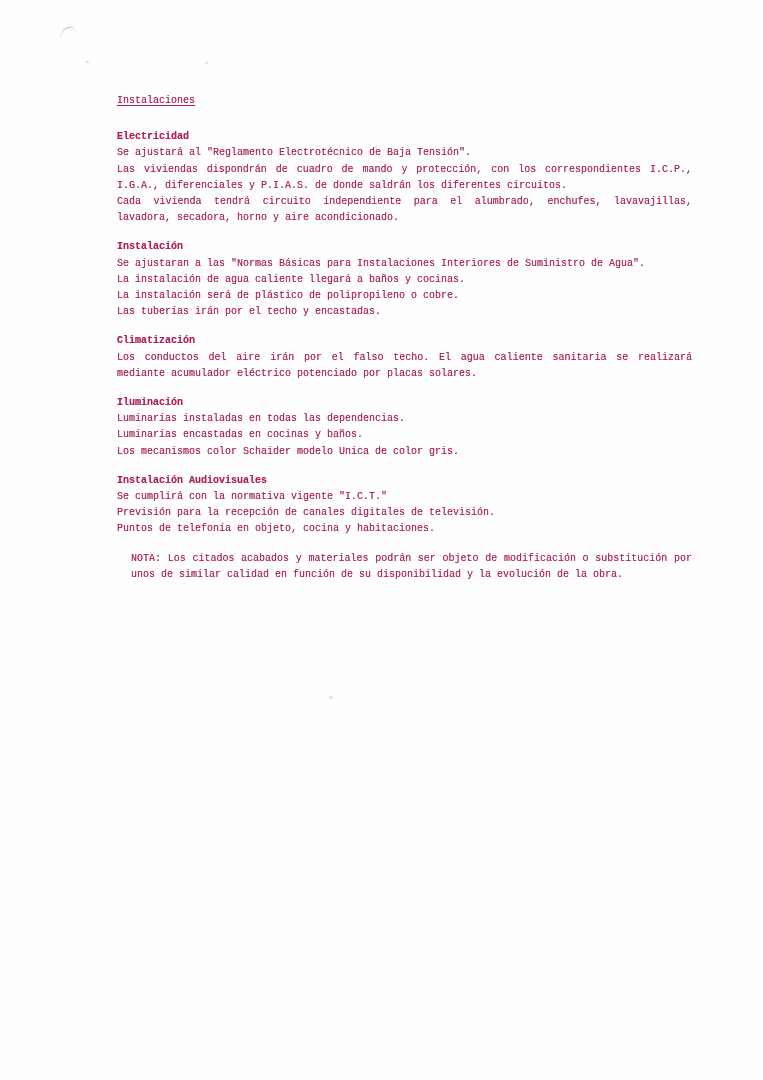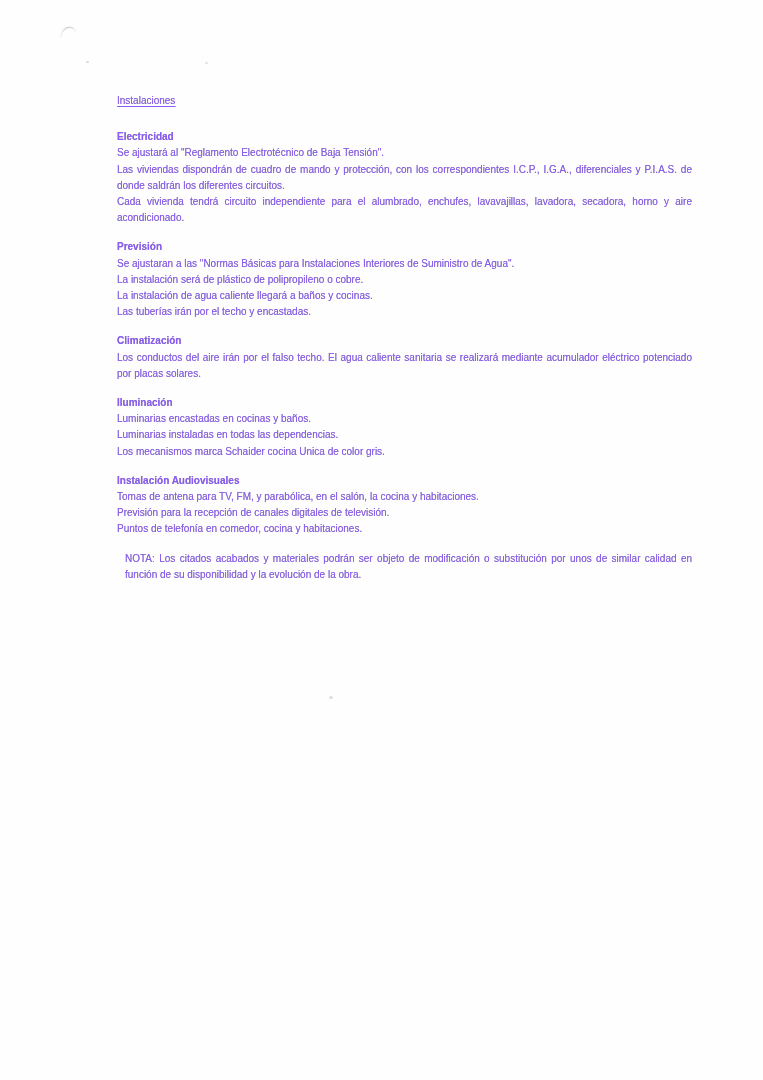--- a/index.html
+++ b/index.html
@@ -6,22 +6,22 @@
     margin: 0;
     padding: 0;
     background: #e9e9e9;
   }
   .sheet {
     position: relative;
     width: 763px;
     height: 1080px;
     background: #fefefe;
     overflow: hidden;
-    font-family: Liberation Sans, sans-serif;
-    color: #8b5cf6;
+    font-family: Liberation Mono, monospace;
+    color: #be185d;
   }
   .content {
     position: absolute;
     left: 117px;
     top: 93px;
     width: 575px;
     font-size: 10px;
     line-height: 16.2px;
     text-shadow: 0 0 0.5px rgba(70,70,70,0.55); 
   }
@@ -30,21 +30,21 @@
     text-underline-offset: 2px;
     margin-bottom: 20px;
   }
   .section { margin-top: 13px; }
   .section-heading { font-weight: bold; }
   .para {
     margin: 0;
     text-align: justify;
   }
   .note {
-    margin: 10px 0 0 8px;
+    margin: 10px 0 0 14px;
     text-align: justify;
   }
   
   .scan-mark {
     position: absolute;
     pointer-events: none;
   }
   .mark-squiggle {
     left: 60px; top: 27px; width: 16px; height: 10px;
     border-top: 1px solid rgba(120,120,120,0.45);
@@ -71,44 +71,44 @@
     <div class="doc-title">Instalaciones</div>
 
     <div class="section">
       <div class="section-heading">Electricidad</div>
       <p class="para">Se ajustará al "Reglamento Electrotécnico de Baja Tensión".</p>
       <p class="para">Las viviendas dispondrán de cuadro de mando y protección, con los correspondientes I.C.P., I.G.A., diferenciales y P.I.A.S. de donde saldrán los diferentes circuitos.</p>
       <p class="para">Cada vivienda tendrá circuito independiente para el alumbrado, enchufes, lavavajillas, lavadora, secadora, horno y aire acondicionado.</p>
     </div>
 
     <div class="section">
-      <div class="section-heading">Previsión</div>
+      <div class="section-heading">Instalación</div>
       <p class="para">Se ajustaran a las "Normas Básicas para Instalaciones Interiores de Suministro de Agua".</p>
+      <p class="para">La instalación de agua caliente llegará a baños y cocinas.</p>
       <p class="para">La instalación será de plástico de polipropileno o cobre.</p>
-      <p class="para">La instalación de agua caliente llegará a baños y cocinas.</p>
       <p class="para">Las tuberías irán por el techo y encastadas.</p>
     </div>
 
     <div class="section">
       <div class="section-heading">Climatización</div>
       <p class="para">Los conductos del aire irán por el falso techo. El  agua caliente sanitaria se realizará mediante acumulador eléctrico potenciado por placas solares.</p>
     </div>
 
     <div class="section">
       <div class="section-heading">Iluminación</div>
+      <p class="para">Luminarias instaladas en todas las dependencias.</p>
       <p class="para">Luminarias encastadas en cocinas y baños.</p>
-      <p class="para">Luminarias instaladas en todas las dependencias.</p>
-      <p class="para">Los mecanismos marca Schaider cocina Unica de  color gris.</p>
+      <p class="para">Los mecanismos color Schaider modelo Unica de  color gris.</p>
     </div>
 
     <div class="section">
       <div class="section-heading">Instalación Audiovisuales</div>
-      <p class="para">Tomas de antena para TV, FM, y parabólica, en el salón, la cocina y habitaciones.</p>
+      <p class="para">Se cumplirá con la normativa vigente "I.C.T."</p>
       <p class="para">Previsión para la recepción de canales digitales de televisión.</p>
-      <p class="para">Puntos de telefonía en comedor, cocina y habitaciones.</p>
+      <p class="para">Puntos de telefonía en objeto, cocina y habitaciones.</p>
     </div>
 
     <div class="section">
       <p class="note">NOTA: Los citados acabados y materiales podrán ser objeto de modificación o substitución por unos de similar calidad en función de su disponibilidad y la evolución de la obra.</p>
     </div>
 
   </div>
 </div>
 
 </body></html>

